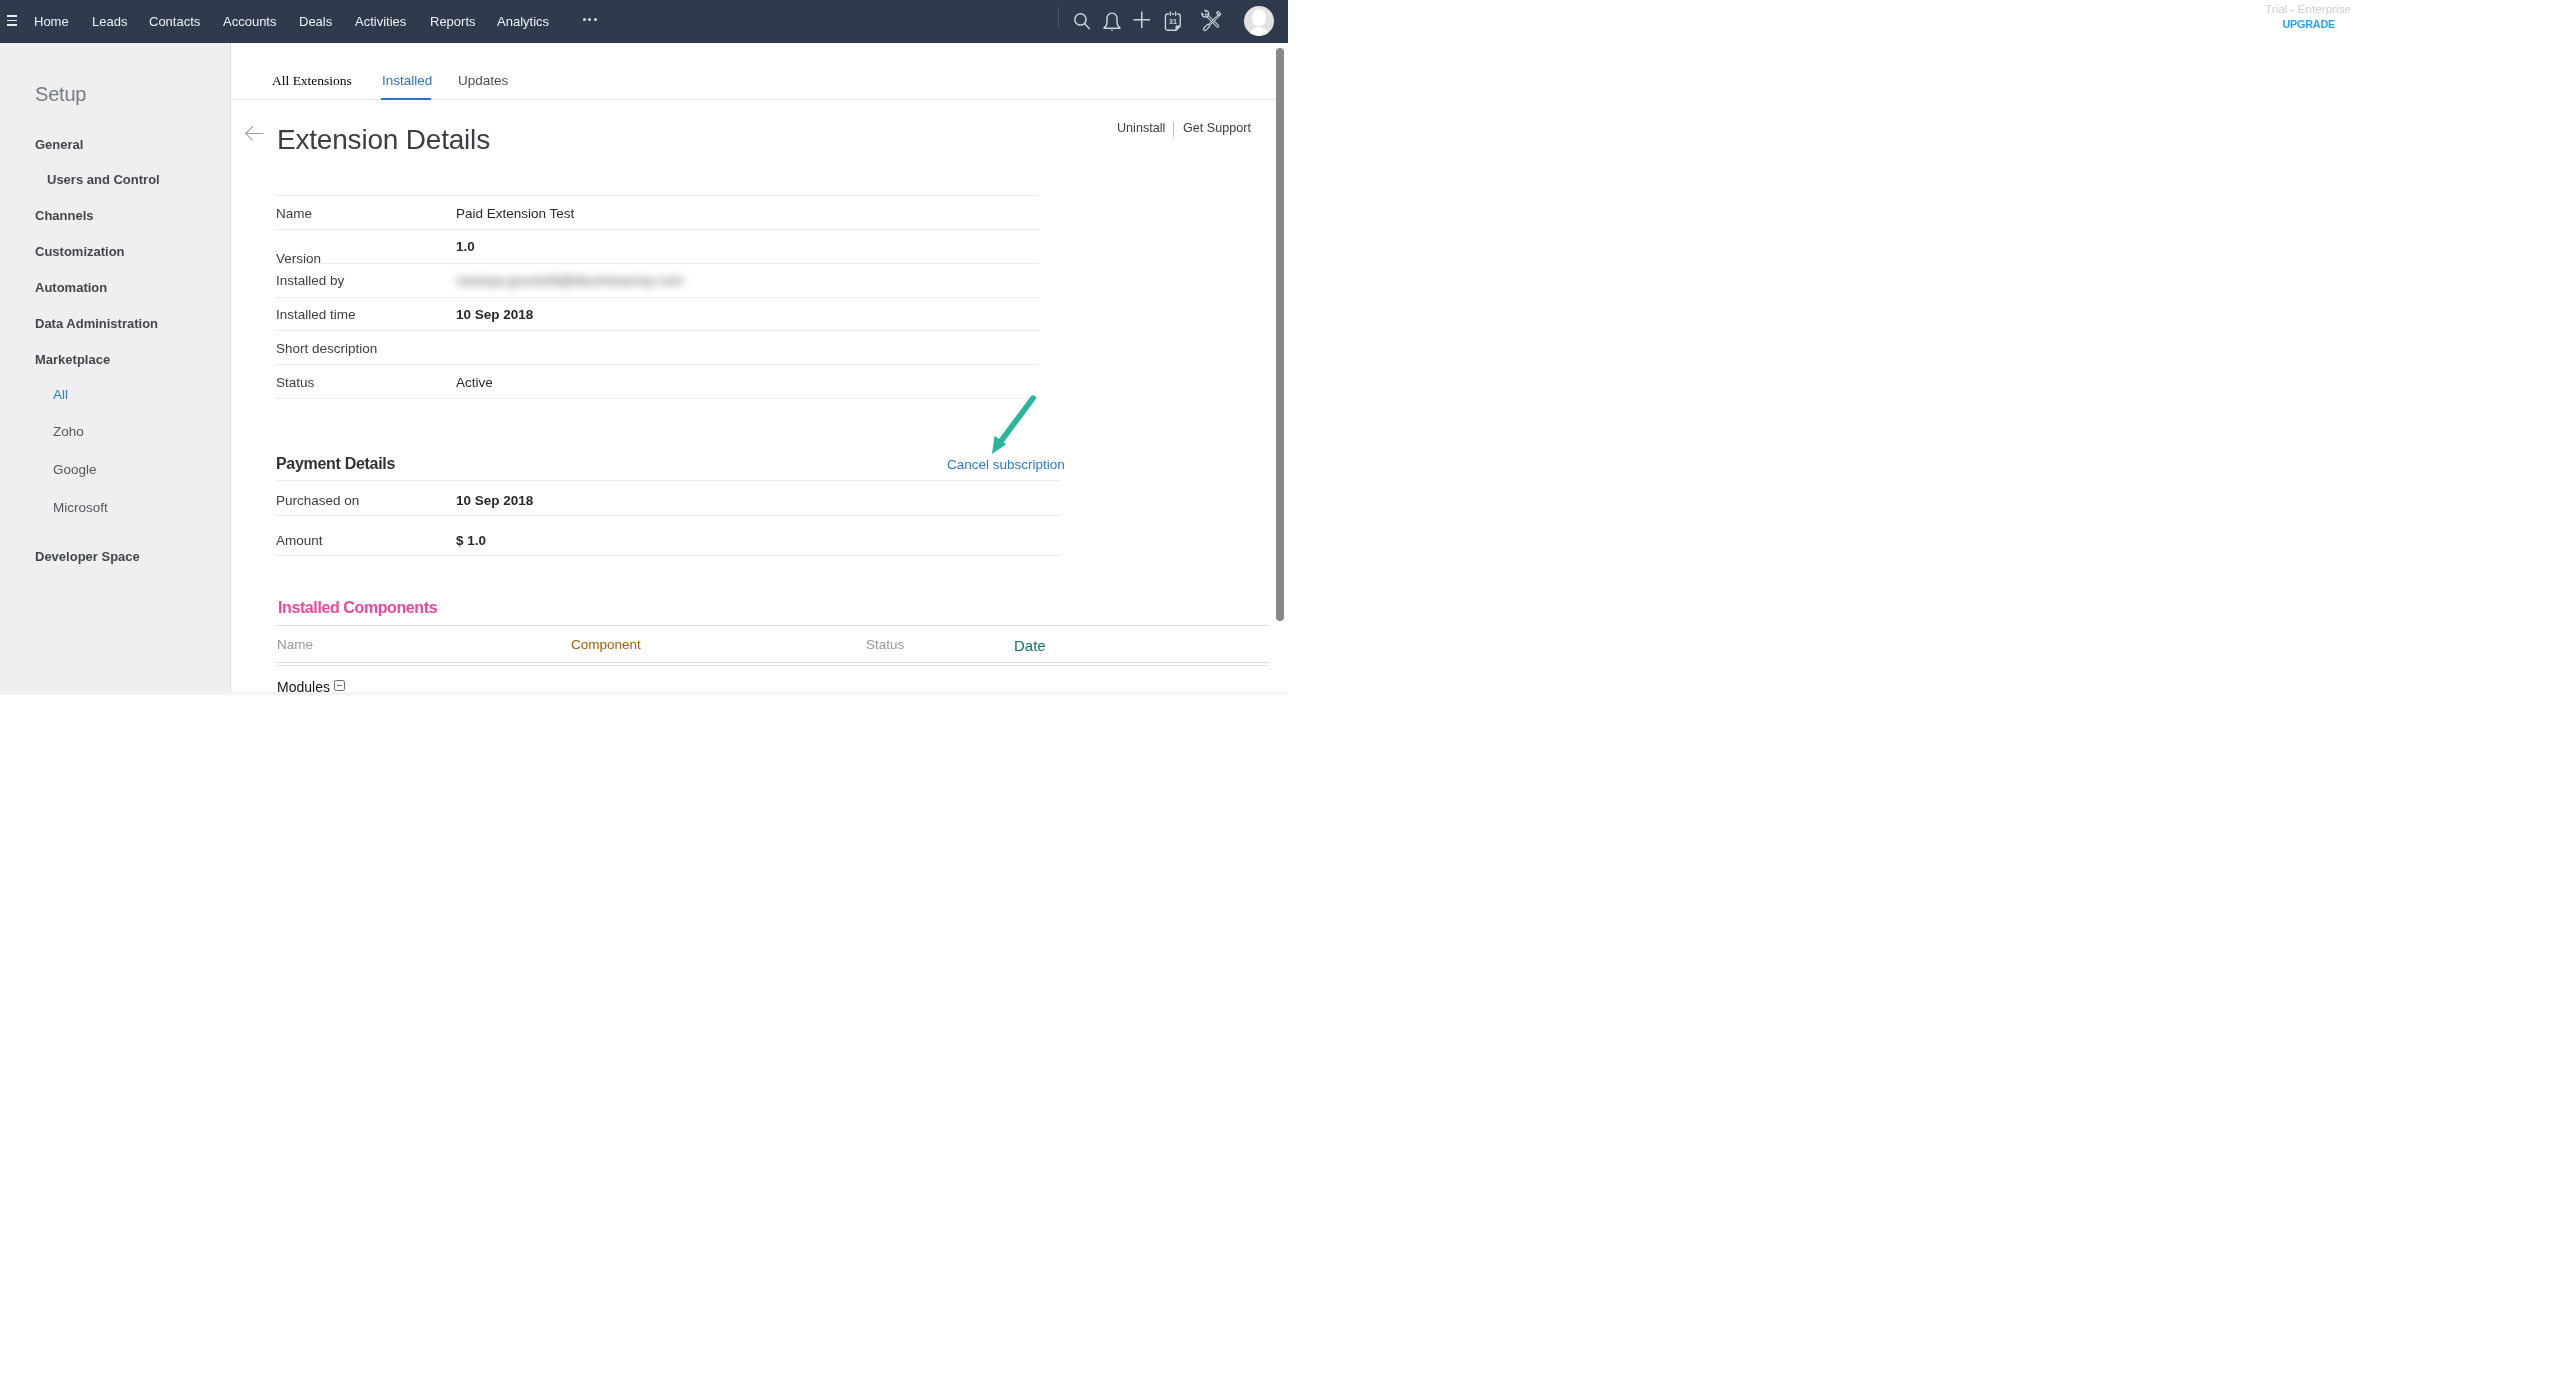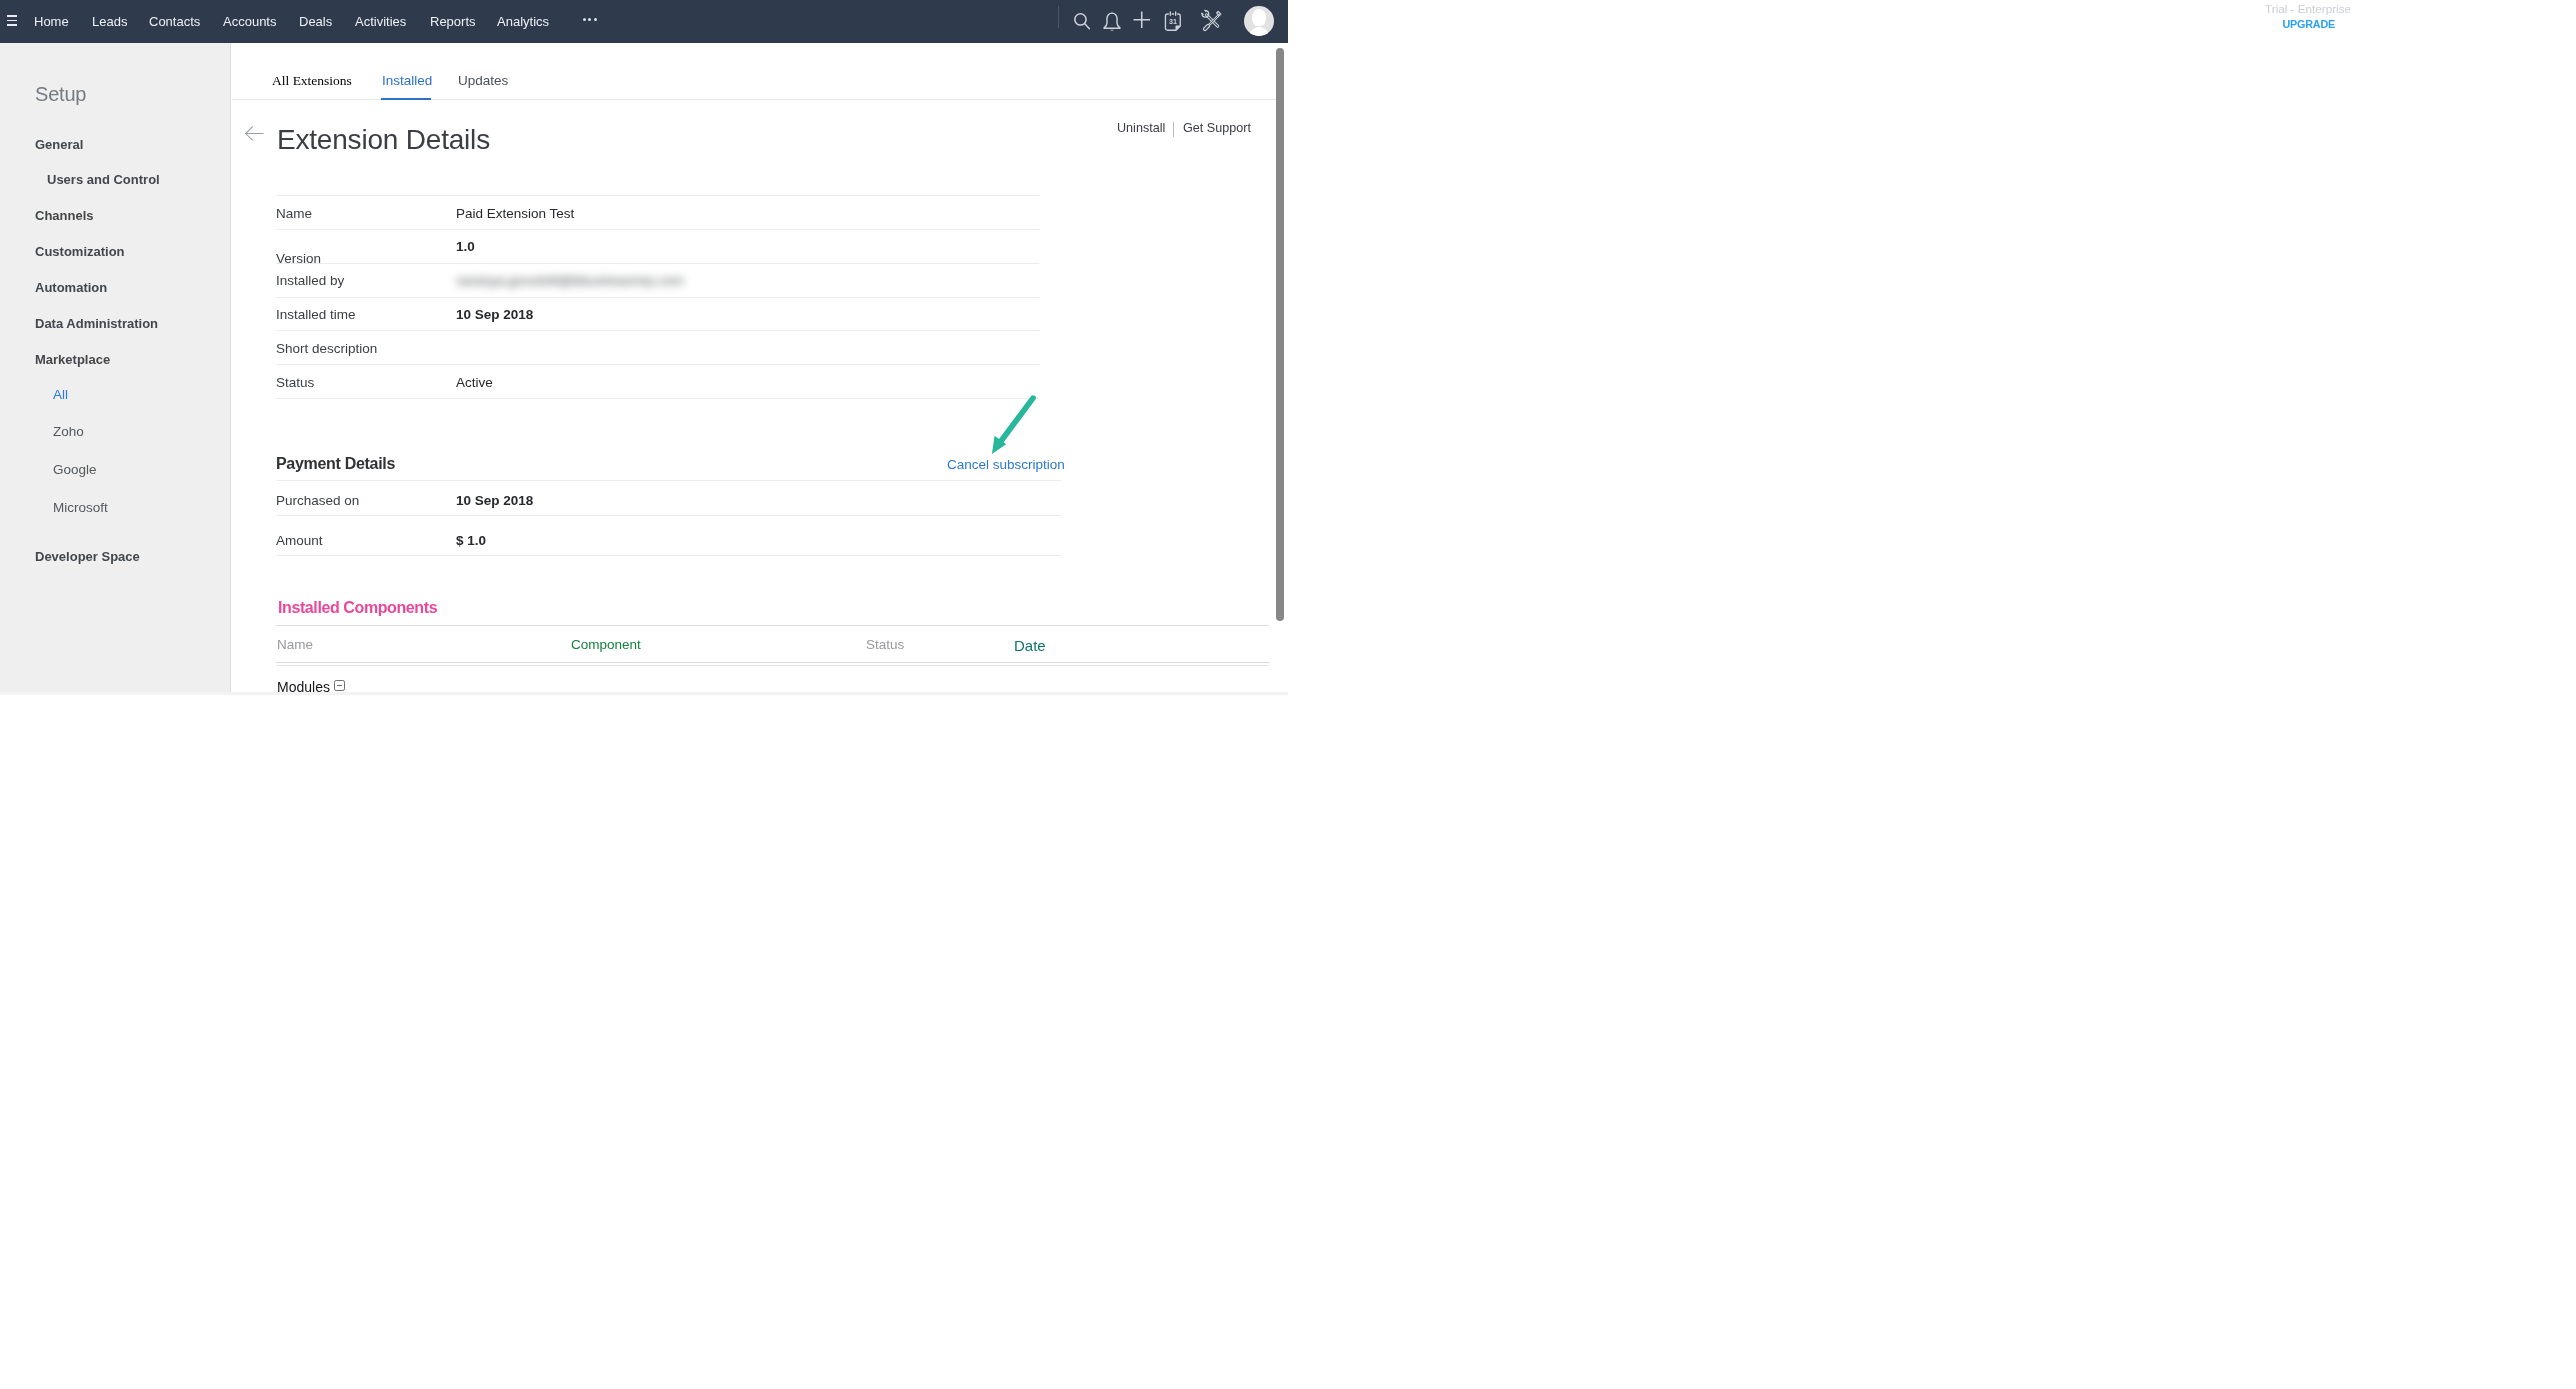--- a/index.html
+++ b/index.html
@@ -136,21 +136,21 @@
 <div class="t lbl" style="left:276px;top:494px;">Purchased on</div>
 <div class="t val bold" style="left:456px;top:494px;">10 Sep 2018</div>
 <div class="line" style="left:276px;top:515px;width:785px;"></div>
 <div class="t lbl" style="left:276px;top:534px;">Amount</div>
 <div class="t val bold" style="left:456px;top:534px;">$ 1.0</div>
 <div class="line" style="left:276px;top:555px;width:785px;"></div>
 
 <div class="t" style="left:278px;top:600px;font-size:16px;font-weight:bold;color:#ec4899;letter-spacing:-0.4px;">Installed Components</div>
 <div class="line" style="left:276px;top:625px;width:993px;background:#dcdcdc;"></div>
 <div class="t" style="left:277px;top:638px;font-size:13.5px;color:#97999d;">Name</div>
-<div class="t" style="left:571px;top:638px;font-size:13.5px;color:#15803d;">Component</div>
+<div class="t" style="left:571px;top:638px;font-size:13.5px;color:#a16207;">Component</div>
 <div class="t" style="left:866px;top:638px;font-size:13.5px;color:#97999d;">Status</div>
 <div class="t" style="left:1014px;top:638px;font-size:15px;color:#0f766e;">Date</div>
 <div class="line" style="left:276px;top:662px;width:993px;background:#d9d9d9;"></div>
 <div class="line" style="left:276px;top:665px;width:993px;background:#e4e4e4;"></div>
 <div class="t" style="left:277px;top:680px;font-size:14px;color:#131518;">Modules</div>
 <div class="abs" style="left:334px;top:680px;width:10.8px;height:10.8px;border:1.3px solid #6b6f73;border-radius:2.2px;">
   <div class="abs" style="left:1.8px;top:3.8px;width:4.8px;height:1.3px;background:#6b6f73;"></div>
 </div>
 
 <div class="abs" style="left:1276px;top:48px;width:7.6px;height:573px;border-radius:4px;background:#888888;"></div>

